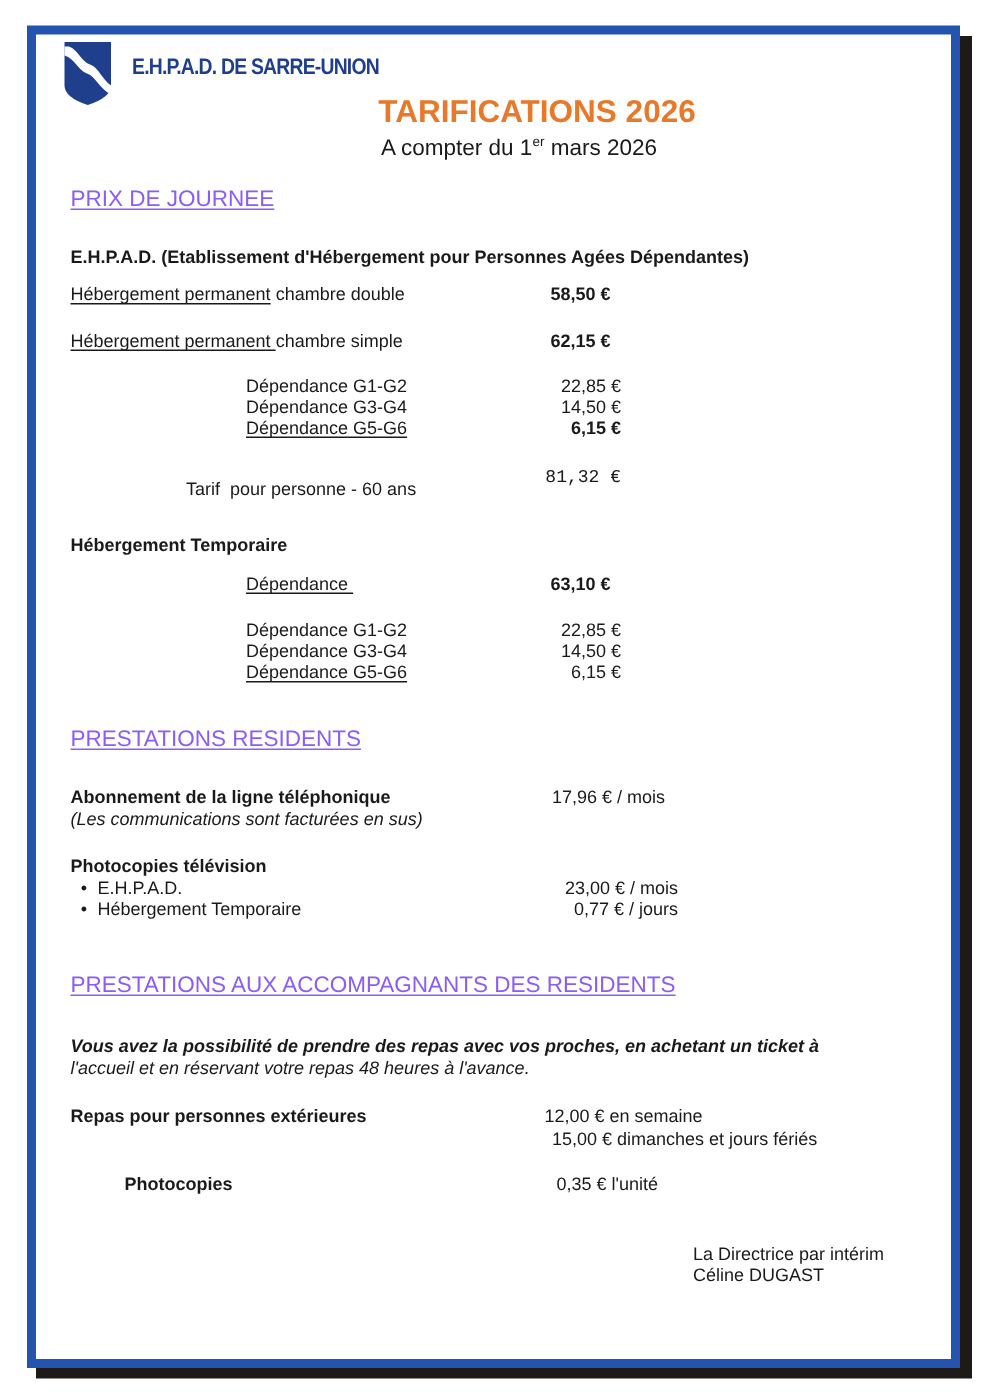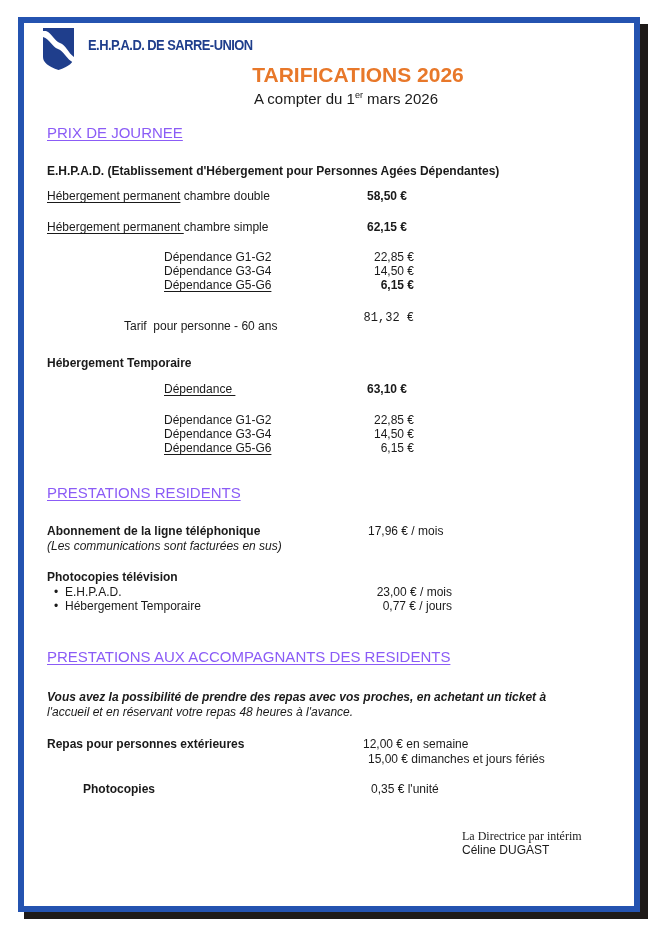--- a/index.html
+++ b/index.html
@@ -89,14 +89,14 @@
 <div class="abs t i" style="left:47px; top:690px;font-weight:bold;">Vous avez la possibilité de prendre des repas avec vos proches, en achetant un ticket à</div>
 <div class="abs t i" style="left:47px; top:705px;">l'accueil et en réservant votre repas 48 heures à l'avance.</div>
 
 <div class="abs t b" style="left:47px; top:737px;">Repas pour personnes extérieures</div>
 <div class="abs t" style="left:363px; top:737px;">12,00 € en semaine</div>
 <div class="abs t" style="left:368px; top:752px;">15,00 € dimanches et jours fériés</div>
 
 <div class="abs t b" style="left:46px; top:782px;margin-left:37px;">Photocopies</div>
 <div class="abs t" style="left:371px; top:782px;">0,35 € l'unité</div>
 
-<div class="abs t" style="left:462px; top:829px;font-family:Liberation Serif, serif;">La Directrice par intérim</div>
+<div class="abs t" style="left:462px; top:829px;">La Directrice par intérim</div>
 <div class="abs t" style="left:462px; top:843px;">Céline DUGAST</div>
 
 </body></html>

